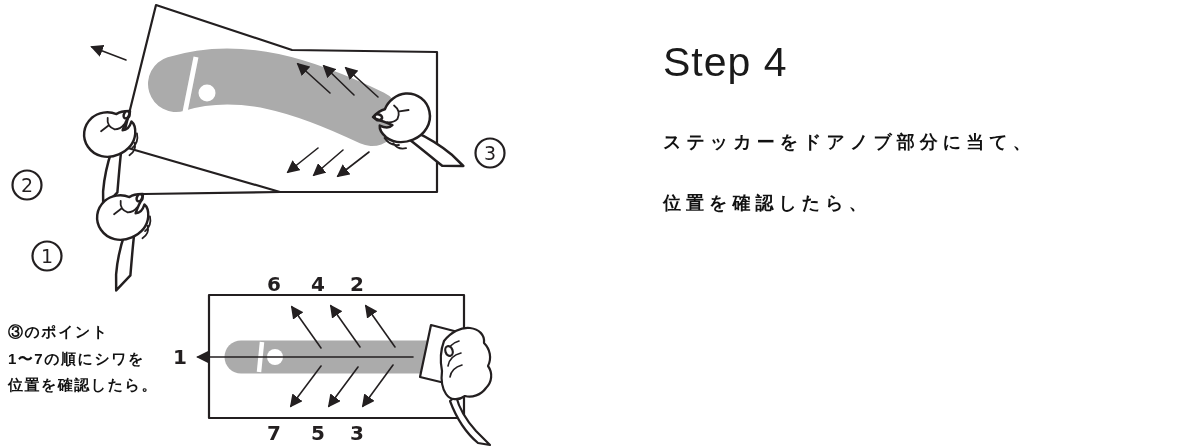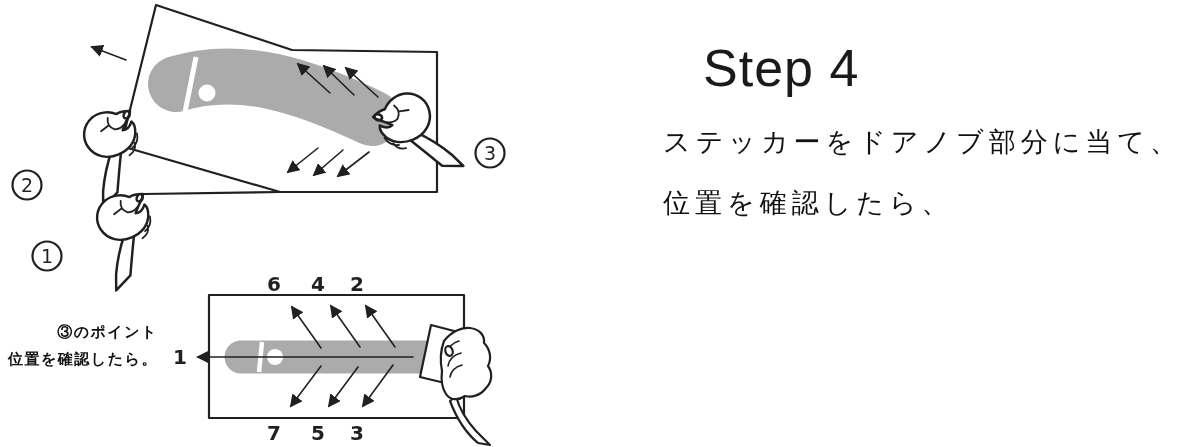--- a/index.html
+++ b/index.html
@@ -24,33 +24,33 @@
   .ln{fill:none;stroke:var(--ink);stroke-width:2.2;stroke-linecap:round;stroke-linejoin:round;}
   .thin{stroke-width:1.6;}
   .fillw{fill:#ffffff;stroke:var(--ink);stroke-width:2.2;stroke-linecap:round;stroke-linejoin:round;}
   .arrow{fill:none;stroke:var(--ink);stroke-width:1.6;stroke-linecap:round;}
   .badge-txt{font-family:"DejaVu Sans","Liberation Sans",sans-serif;font-size:19px;font-weight:400;fill:var(--ink);}
   .seq-txt{font-family:"DejaVu Sans","Liberation Sans",sans-serif;font-size:20px;font-weight:700;fill:var(--ink);}
 
   
   .step-title{
     position:absolute;left:663px;top:42px;
-    font-size:52px;line-height:1;font-weight:500;
-    letter-spacing:1px;color:#1a1a1a;margin-left:40px;
+    font-size:41px;line-height:1;font-weight:500;
+    letter-spacing:1px;color:#1a1a1a;
   }
   .step-body{
     position:absolute;left:663px;top:112px;
-    font-size:27px;line-height:60.5px;font-weight:400;
+    font-size:18px;line-height:60.5px;font-weight:700;
     letter-spacing:5px;color:#111111;white-space:nowrap;
   }
   
   .note{
     position:absolute;left:8px;top:319px;
     font-size:15px;line-height:26.5px;font-weight:700;
-    letter-spacing:1.5px;color:#111111;white-space:nowrap;text-align:right;
+    letter-spacing:1.5px;color:#111111;white-space:nowrap;
   }
 </style>
 </head>
 <body>
 
 <div class="page">
 
   <svg class="illustration" width="620" height="447" viewBox="0 0 620 447" xmlns="http://www.w3.org/2000/svg">
     <defs>
       <marker id="ah" viewBox="0 0 10 10" refX="8.5" refY="5" markerWidth="8" markerHeight="8" orient="auto-start-reverse">
@@ -166,20 +166,21 @@
           C 442,388 441,379 442,371
           C 440,361 441,349 444,341 Z"></path>
         <path class="ln thin" d="M 459,341 C 452,343 448,348 447,354 M 461,353 C 453,355 449,360 448,366 M 462,365 C 455,367 451,371 450,377"></path>
         <ellipse class="fillw thin" cx="449" cy="351" rx="3.6" ry="5" transform="rotate(-18 449 351)"></ellipse>
       </g>
     </g>
   </svg>
 
   <div class="note">
     <div>③のポイント</div>
+    <div>1〜7の順にシワを</div>
     <div>位置を確認したら。</div>
   </div>
 
   <div class="step-title">Step 4</div>
   <div class="step-body">
     <div>ステッカーをドアノブ部分に当て、</div>
     <div>位置を確認したら、</div>
   </div>
 
 </div>

